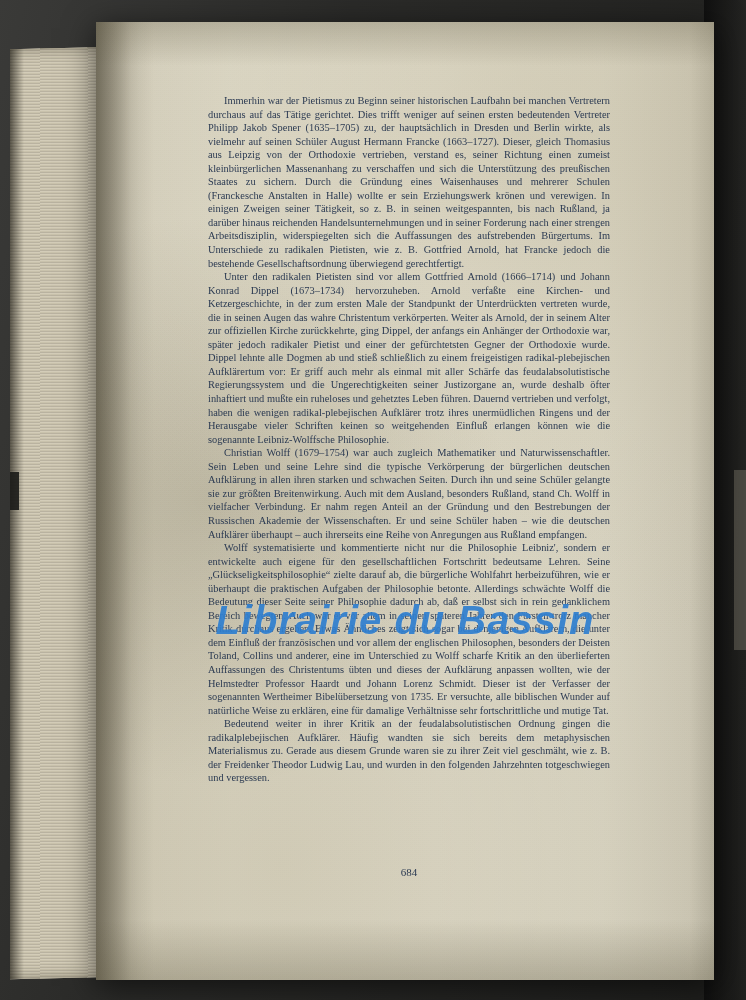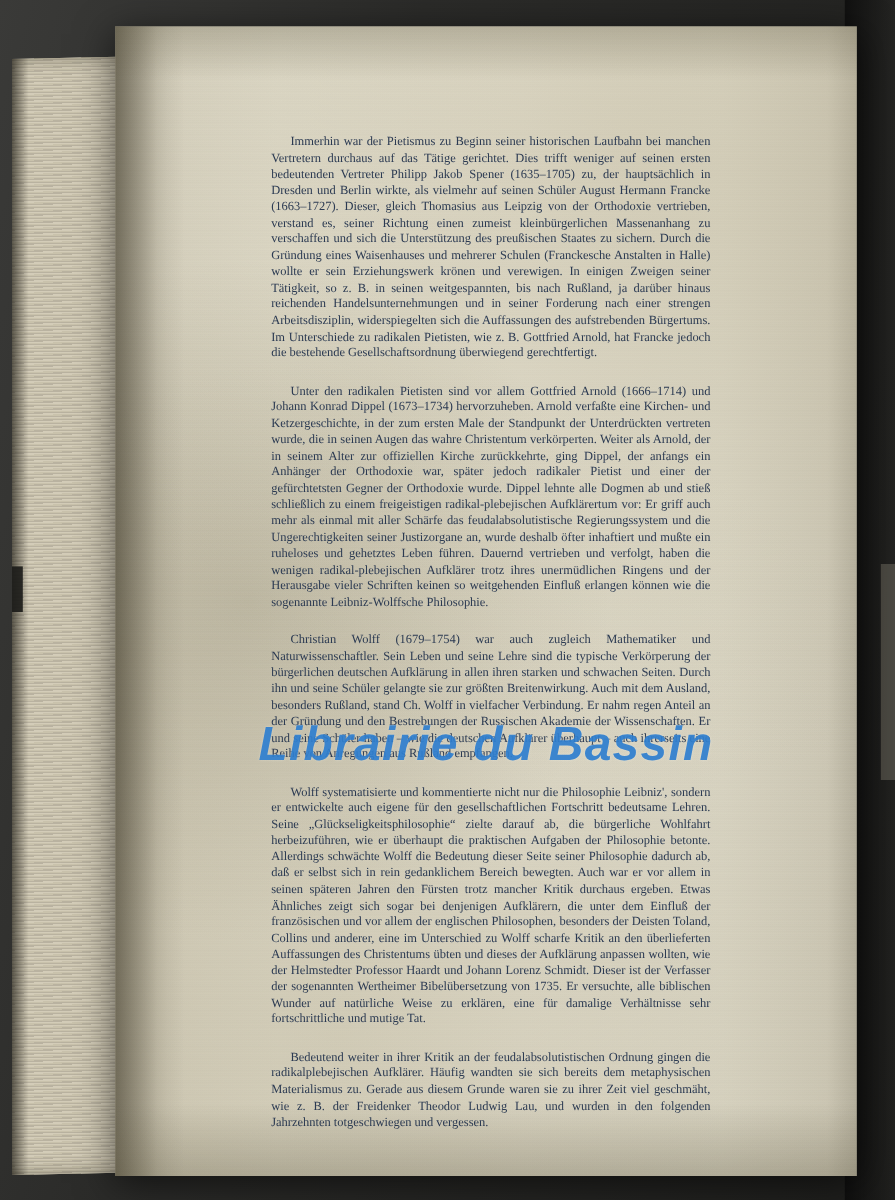--- a/index.html
+++ b/index.html
@@ -136,21 +136,21 @@
     color: #2b3a52;
     font-family: "Liberation Serif", serif;
     font-size: 10.4px;
     line-height: 13.55px;
     text-align: justify;
     text-justify: inter-word;
     -webkit-hyphens: auto;
     hyphens: auto;
   }
   .textcol p {
-    margin: 18px;
+    margin: 0;
     text-indent: 16px;
   }
   .folio {
     position: absolute;
     left: 112px;
     top: 844px;
     width: 402px;
     text-align: center;
     font-family: "Liberation Serif", serif;
     font-size: 11px;
@@ -193,16 +193,17 @@
     <div class="bottom-curl"></div>
 
     <div class="textcol">
       <p>Immerhin war der Pietismus zu Beginn seiner historischen Laufbahn bei manchen Vertretern durchaus auf das Tätige gerichtet. Dies trifft weniger auf seinen ersten bedeutenden Vertreter Philipp Jakob Spener (1635–1705) zu, der hauptsächlich in Dresden und Berlin wirkte, als vielmehr auf seinen Schüler August Hermann Francke (1663–1727). Dieser, gleich Thomasius aus Leipzig von der Orthodoxie vertrieben, verstand es, seiner Richtung einen zumeist kleinbürgerlichen Massenanhang zu verschaffen und sich die Unterstützung des preußischen Staates zu sichern. Durch die Gründung eines Waisenhauses und mehrerer Schulen (Franckesche Anstalten in Halle) wollte er sein Erziehungswerk krönen und verewigen. In einigen Zweigen seiner Tätigkeit, so z. B. in seinen weitgespannten, bis nach Rußland, ja darüber hinaus reichenden Handelsunternehmungen und in seiner Forderung nach einer strengen Arbeitsdisziplin, widerspiegelten sich die Auffassungen des aufstrebenden Bürgertums. Im Unterschiede zu radikalen Pietisten, wie z. B. Gottfried Arnold, hat Francke jedoch die bestehende Gesellschaftsordnung überwiegend gerechtfertigt.</p>
       <p>Unter den radikalen Pietisten sind vor allem Gottfried Arnold (1666–1714) und Johann Konrad Dippel (1673–1734) hervorzuheben. Arnold verfaßte eine Kirchen- und Ketzergeschichte, in der zum ersten Male der Standpunkt der Unterdrückten vertreten wurde, die in seinen Augen das wahre Christentum verkörperten. Weiter als Arnold, der in seinem Alter zur offiziellen Kirche zurückkehrte, ging Dippel, der anfangs ein Anhänger der Orthodoxie war, später jedoch radikaler Pietist und einer der gefürchtetsten Gegner der Orthodoxie wurde. Dippel lehnte alle Dogmen ab und stieß schließlich zu einem freigeistigen radikal-plebejischen Aufklärertum vor: Er griff auch mehr als einmal mit aller Schärfe das feudalabsolutistische Regierungssystem und die Ungerechtigkeiten seiner Justizorgane an, wurde deshalb öfter inhaftiert und mußte ein ruheloses und gehetztes Leben führen. Dauernd vertrieben und verfolgt, haben die wenigen radikal-plebejischen Aufklärer trotz ihres unermüdlichen Ringens und der Herausgabe vieler Schriften keinen so weitgehenden Einfluß erlangen können wie die sogenannte Leibniz-Wolffsche Philosophie.</p>
       <p>Christian Wolff (1679–1754) war auch zugleich Mathematiker und Naturwissenschaftler. Sein Leben und seine Lehre sind die typische Verkörperung der bürgerlichen deutschen Aufklärung in allen ihren starken und schwachen Seiten. Durch ihn und seine Schüler gelangte sie zur größten Breitenwirkung. Auch mit dem Ausland, besonders Rußland, stand Ch. Wolff in vielfacher Verbindung. Er nahm regen Anteil an der Gründung und den Bestrebungen der Russischen Akademie der Wissenschaften. Er und seine Schüler haben – wie die deutschen Aufklärer überhaupt – auch ihrerseits eine Reihe von Anregungen aus Rußland empfangen.</p>
       <p>Wolff systematisierte und kommentierte nicht nur die Philosophie Leibniz', sondern er entwickelte auch eigene für den gesellschaftlichen Fortschritt bedeutsame Lehren. Seine „Glückseligkeitsphilosophie“ zielte darauf ab, die bürgerliche Wohlfahrt herbeizuführen, wie er überhaupt die praktischen Aufgaben der Philosophie betonte. Allerdings schwächte Wolff die Bedeutung dieser Seite seiner Philosophie dadurch ab, daß er selbst sich in rein gedanklichem Bereich bewegten. Auch war er vor allem in seinen späteren Jahren den Fürsten trotz mancher Kritik durchaus ergeben. Etwas Ähnliches zeigt sich sogar bei denjenigen Aufklärern, die unter dem Einfluß der französischen und vor allem der englischen Philosophen, besonders der Deisten Toland, Collins und anderer, eine im Unterschied zu Wolff scharfe Kritik an den überlieferten Auffassungen des Christentums übten und dieses der Aufklärung anpassen wollten, wie der Helmstedter Professor Haardt und Johann Lorenz Schmidt. Dieser ist der Verfasser der sogenannten Wertheimer Bibelübersetzung von 1735. Er versuchte, alle biblischen Wunder auf natürliche Weise zu erklären, eine für damalige Verhältnisse sehr fortschrittliche und mutige Tat.</p>
       <p>Bedeutend weiter in ihrer Kritik an der feudalabsolutistischen Ordnung gingen die radikalplebejischen Aufklärer. Häufig wandten sie sich bereits dem metaphysischen Materialismus zu. Gerade aus diesem Grunde waren sie zu ihrer Zeit viel geschmäht, wie z. B. der Freidenker Theodor Ludwig Lau, und wurden in den folgenden Jahrzehnten totgeschwiegen und vergessen.</p>
     </div>
 
+    <div class="folio">684</div>
   </div>
 
   <div class="watermark">Librairie du Bassin</div>
 </div>
 
 </body></html>

